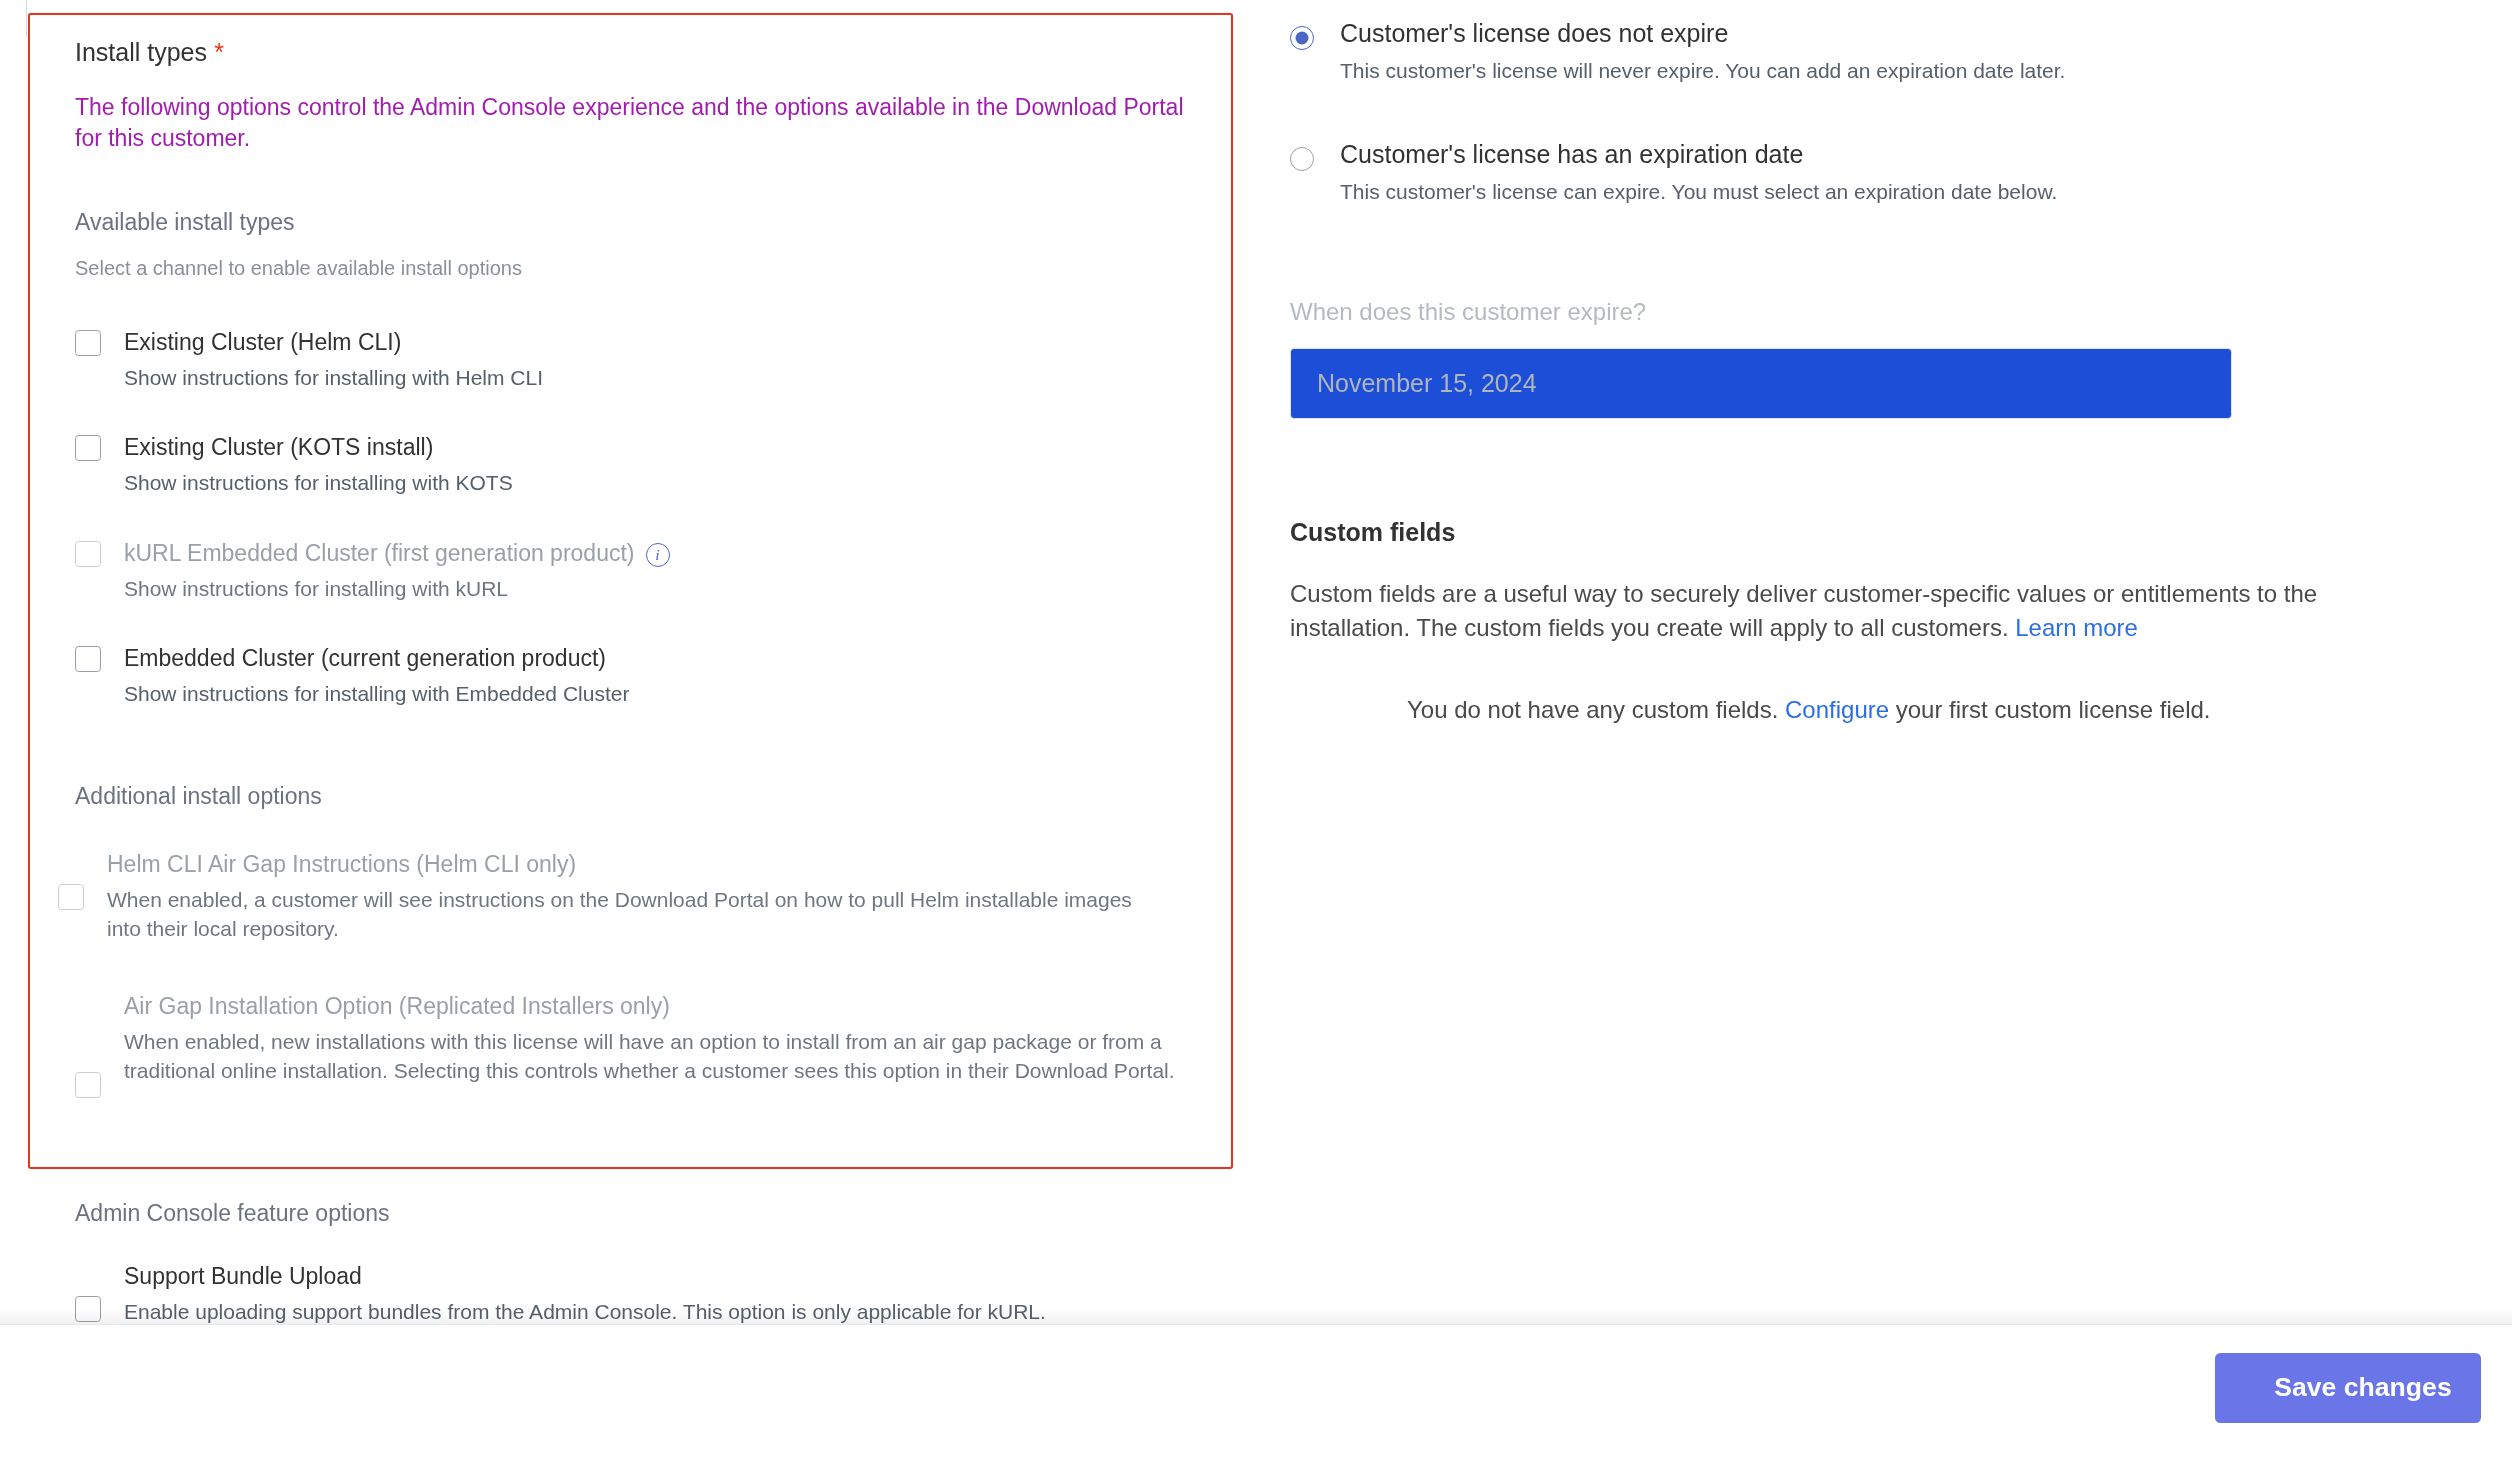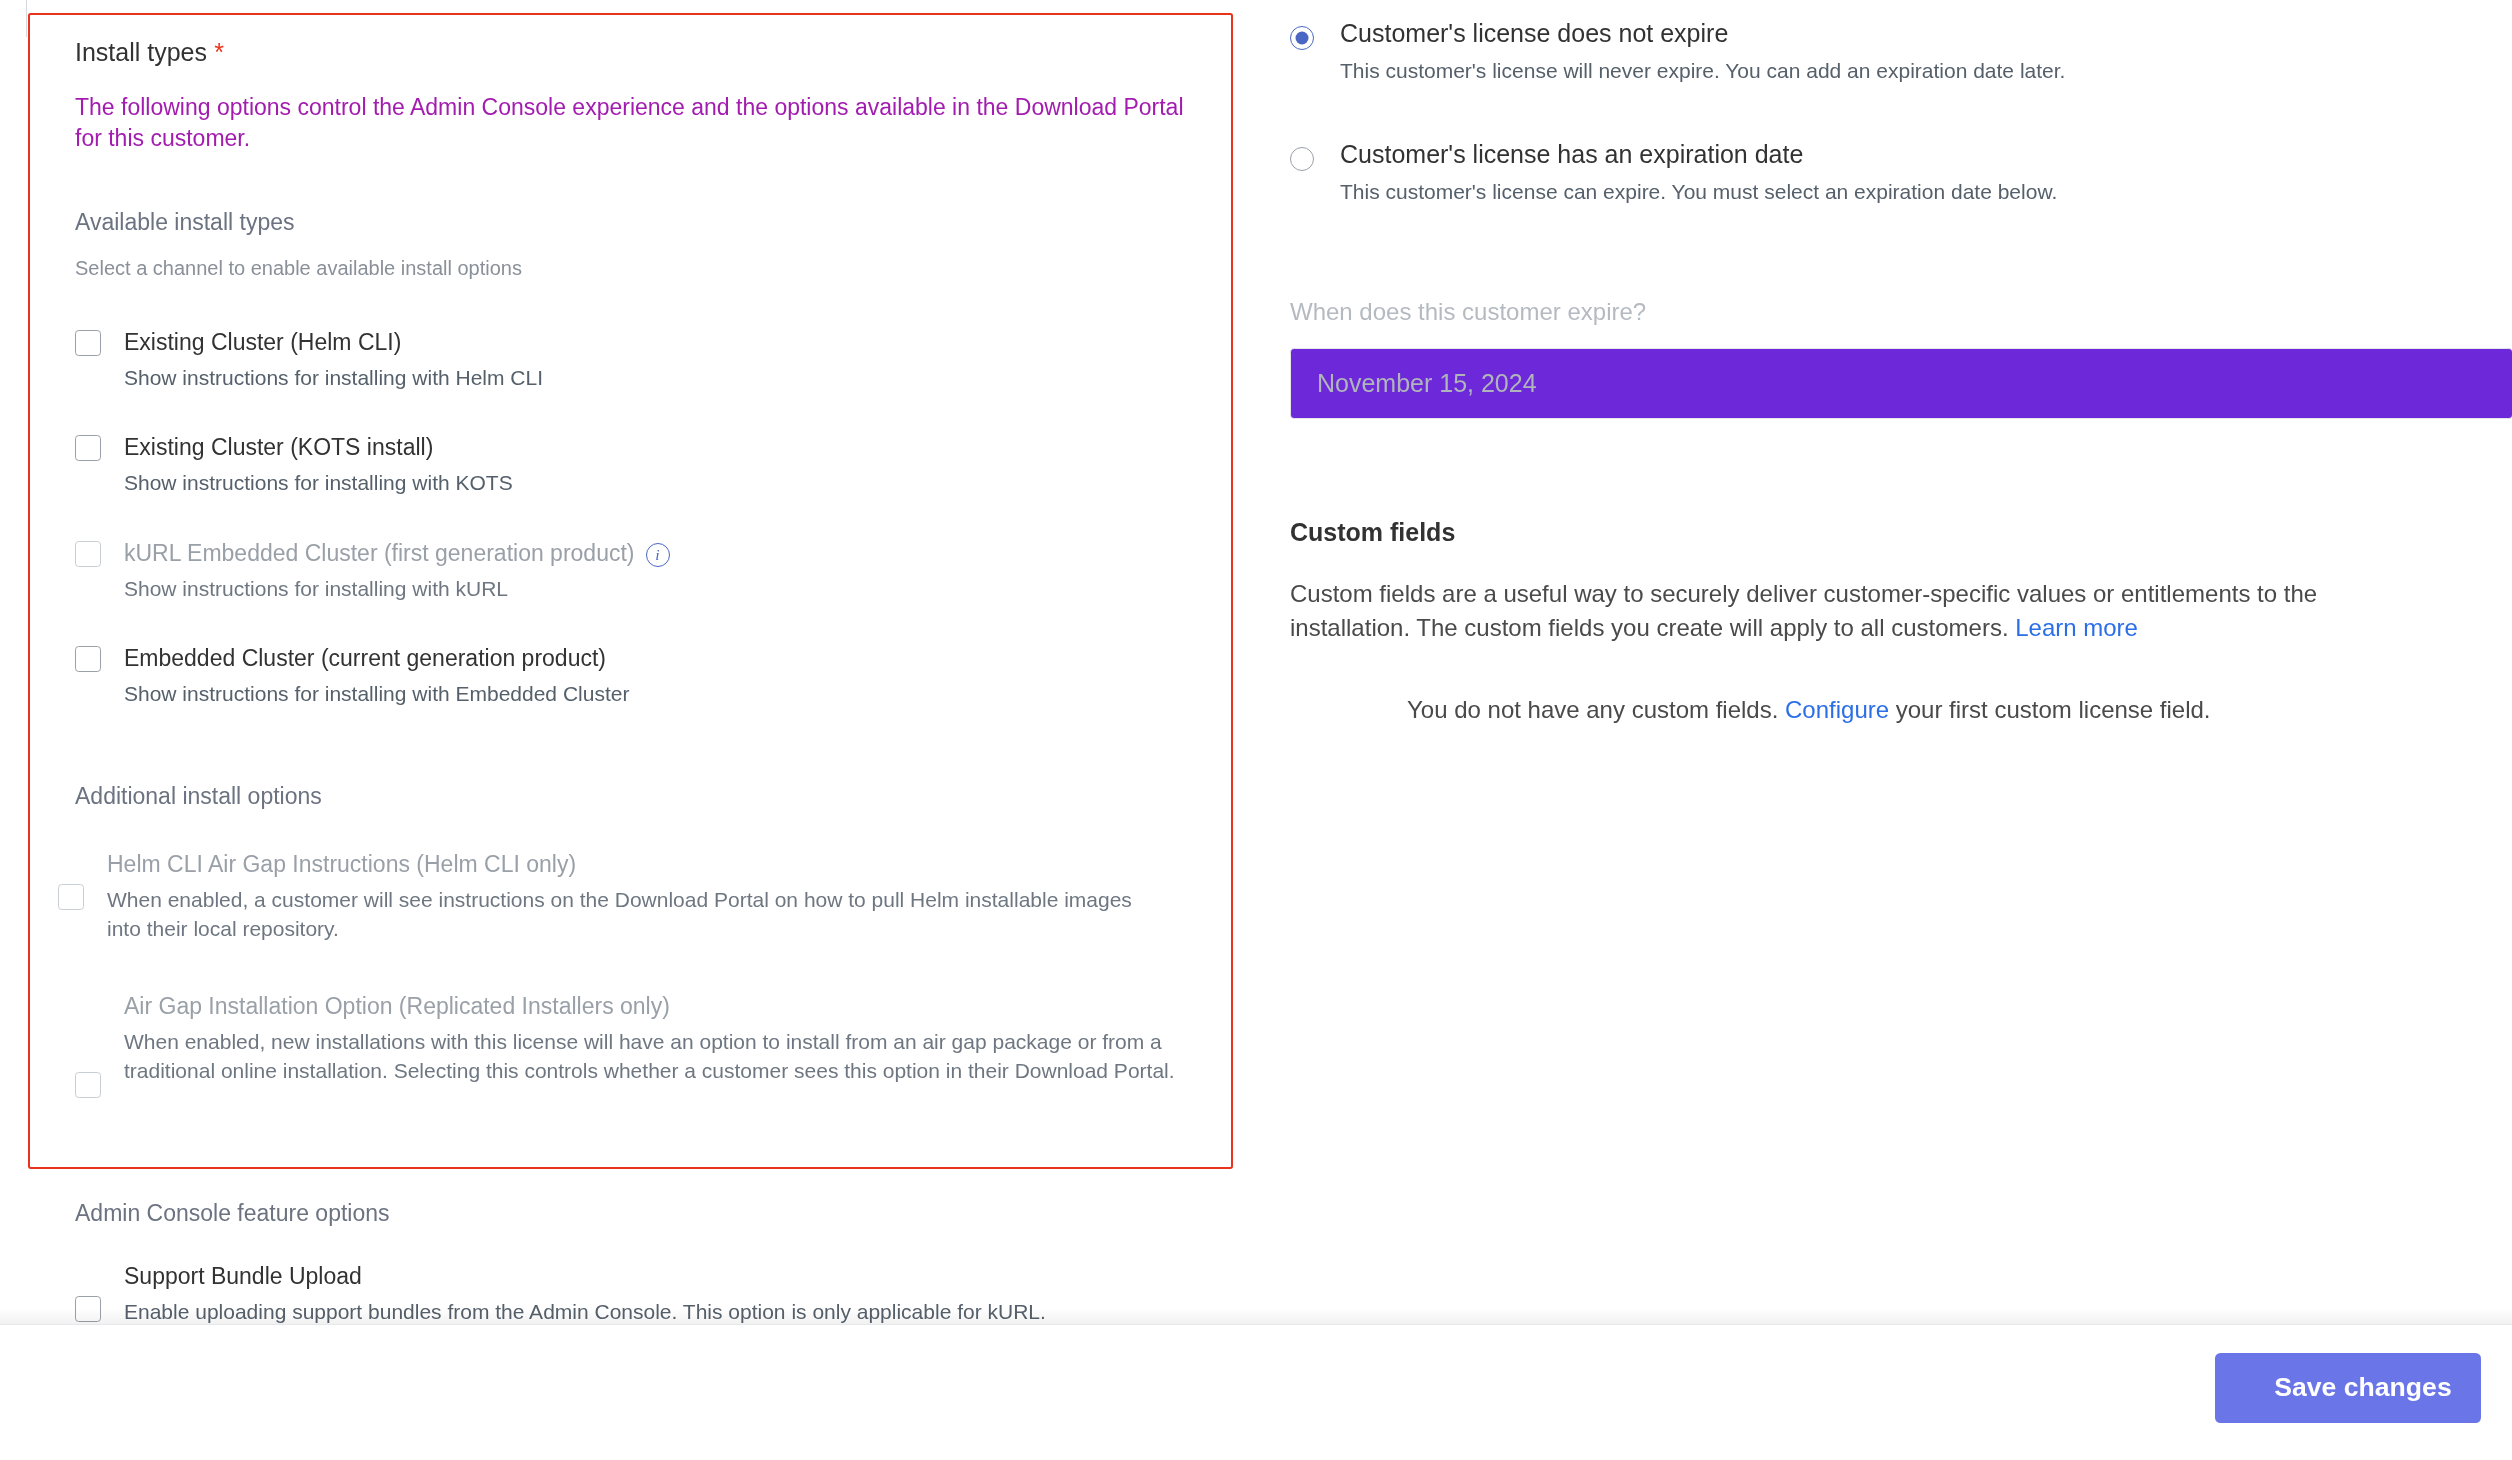--- a/index.html
+++ b/index.html
@@ -168,25 +168,25 @@
     left: 0px;
     top: 298px;
     font-size: 24px;
     color: #b5bac1;
     font-weight: 400;
   }
   .date-input {
     position: absolute;
     left: 0px;
     top: 348px;
-    width: 1223px;
+    width: 942px;
     height: 71px;
     border: 1.8px solid #e3e6e9;
     border-radius: 4.6px;
-    background: #6d28d9;
+    background: #1d4ed8;
     display: flex;
     align-items: center;
     padding: 0 26px;
     font-size: 25px;
     color: #b0b5bb;
     font-weight: 400;
   }
 
   .custom-title {
     position: absolute;

